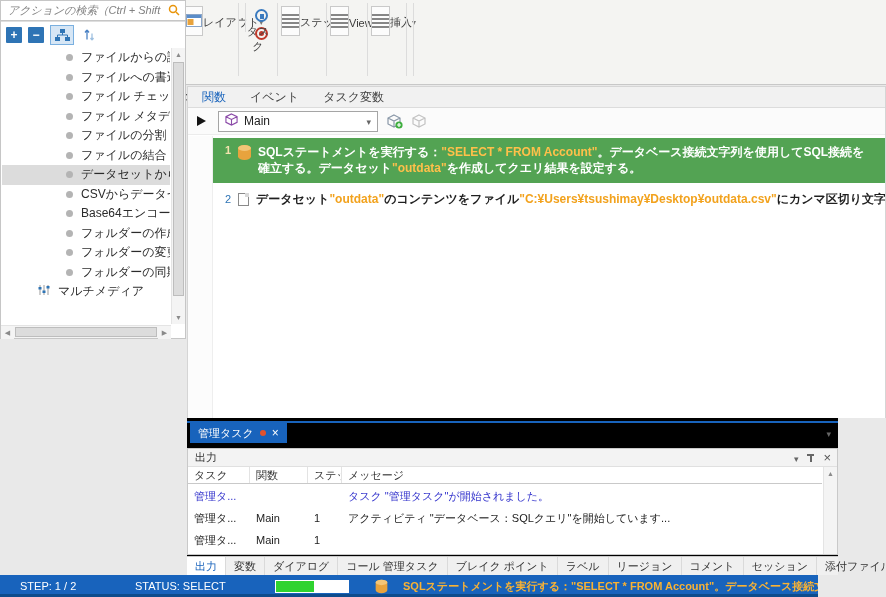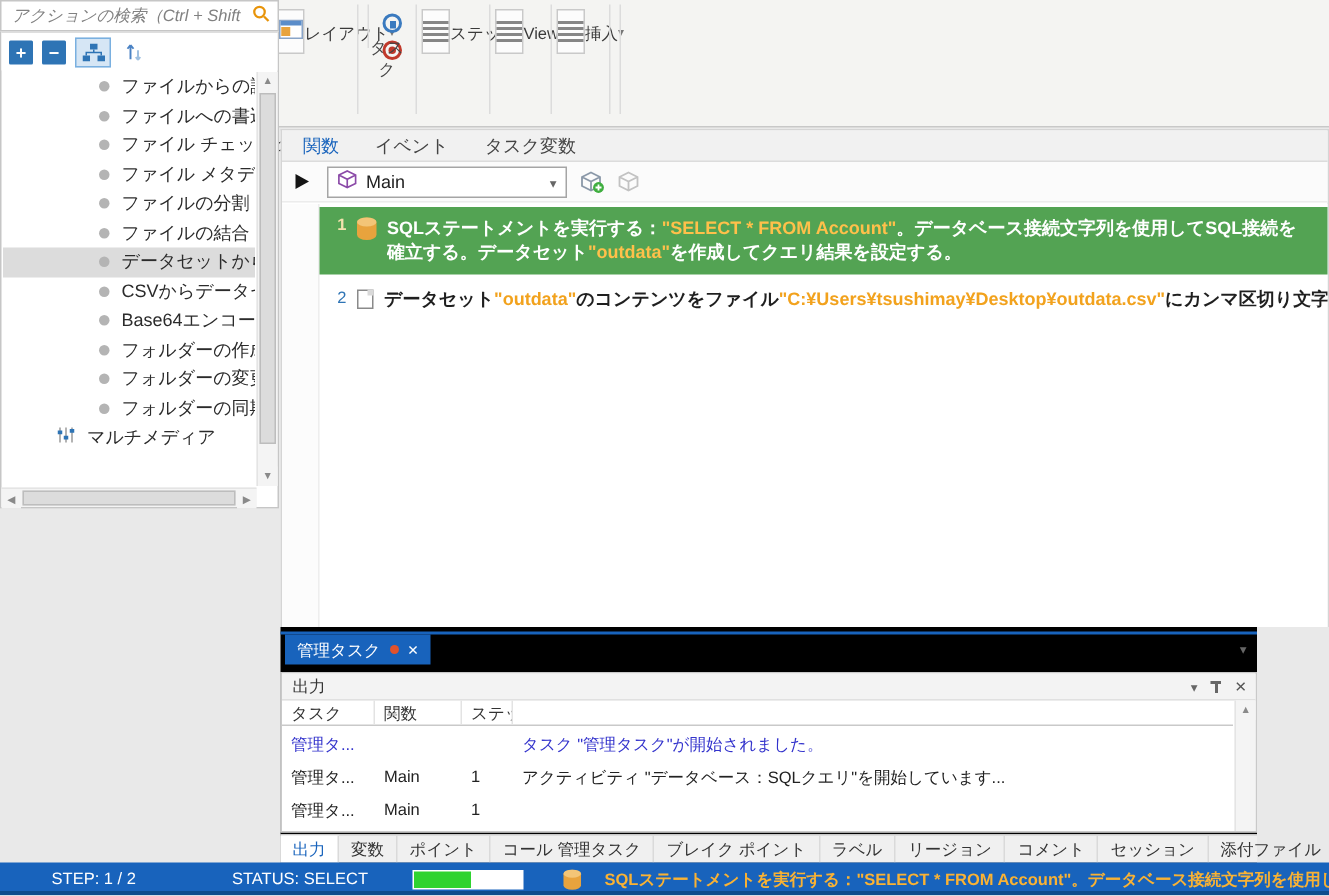--- a/index.html
+++ b/index.html
@@ -105,21 +105,21 @@
   .out-rows { position:absolute; top:36px; left:0; right:15px; bottom:0; font-size:11px; color:#222; overflow:hidden; }
   .orow { height:22px; display:flex; align-items:center; }
   .ocell { padding-left:6px; overflow:hidden; white-space:nowrap; }
   .orow.blue { color:#3333cc; }
   .out-vsb { top:18px; right:0; bottom:0; }
   .bp-tabs { position:absolute; bottom:0; left:0; right:0; height:19px; display:flex; background:#f0f0f0; border-top:1px solid #c9c9c9; font-size:11px; }
   .bt { display:flex; align-items:center; padding:0 8px; color:#333; border-right:1px solid #dadada; white-space:nowrap; }
   .bt.active { background:#fff; color:#1863bc; }
 
   
-  .statusbar { position:absolute; left:0; top:575px; width:886px; height:22px; background:linear-gradient(#1863bc 0 19px,#0e4c8c 19px); color:#fff; display:flex; align-items:center; padding-left:20px; font-size:11px;text-align:center; }
+  .statusbar { position:absolute; left:0; top:575px; width:818px; height:22px; background:linear-gradient(#1863bc 0 19px,#0e4c8c 19px); color:#fff; display:flex; align-items:center; padding-left:20px; font-size:11px; }
   .sb-step { width:85px; flex:none; }
   .sb-status { width:130px; margin-left:30px; flex:none; }
   .sb-progress { width:74px; height:13px; background:#fff; padding:1px; flex:none; margin-left:10px; }
   .sb-fill { height:100%; background:#2fd32f; }
   .sb-dbicon { margin-left:26px; transform:scale(.9); }
   .sb-msg { margin-left:8px; flex:1; white-space:nowrap; overflow:hidden; color:#f9b234; font-weight:bold; }
 </style>
 </head>
 <body>
 
@@ -424,20 +424,21 @@
         <span>出力</span>
         <span class="sp-spacer"></span>
         <span class="icon-caret"></span>
         <span class="icon-pin"></span>
         <span class="icon-close"></span>
       </div>
       <div class="out-cols">
         <span class="ocol w-task">タスク</span>
         <span class="ocol w-fn">関数</span>
         <span class="ocol w-step">ステップ</span>
+        <span class="ocol w-msg">メッセージ</span>
       </div>
       <div class="out-rows">
         <div class="orow blue">
           <span class="ocell w-task">管理タ...</span>
           <span class="ocell w-fn"></span>
           <span class="ocell w-step"></span>
           <span class="ocell w-msg">タスク "管理タスク"が開始されました。</span>
         </div>
         <div class="orow">
           <span class="ocell w-task">管理タ...</span>
@@ -452,21 +453,21 @@
         </div>
       </div>
       <div class="vsb out-vsb" style="position:absolute;">
         <span class="sb-btn up" style="top:0; left:0;"></span>
       </div>
     </div>
 
     <div class="bp-tabs">
       <span class="bt active">出力</span>
       <span class="bt">変数</span>
-      <span class="bt">ポイント</span>
+      <span class="bt">ダイアログ</span>
       <span class="bt">コール 管理タスク</span>
       <span class="bt">ブレイク ポイント</span>
       <span class="bt">ラベル</span>
       <span class="bt">リージョン</span>
       <span class="bt">コメント</span>
       <span class="bt">セッション</span>
       <span class="bt">添付ファイル</span>
     </div>
   </div>
 

